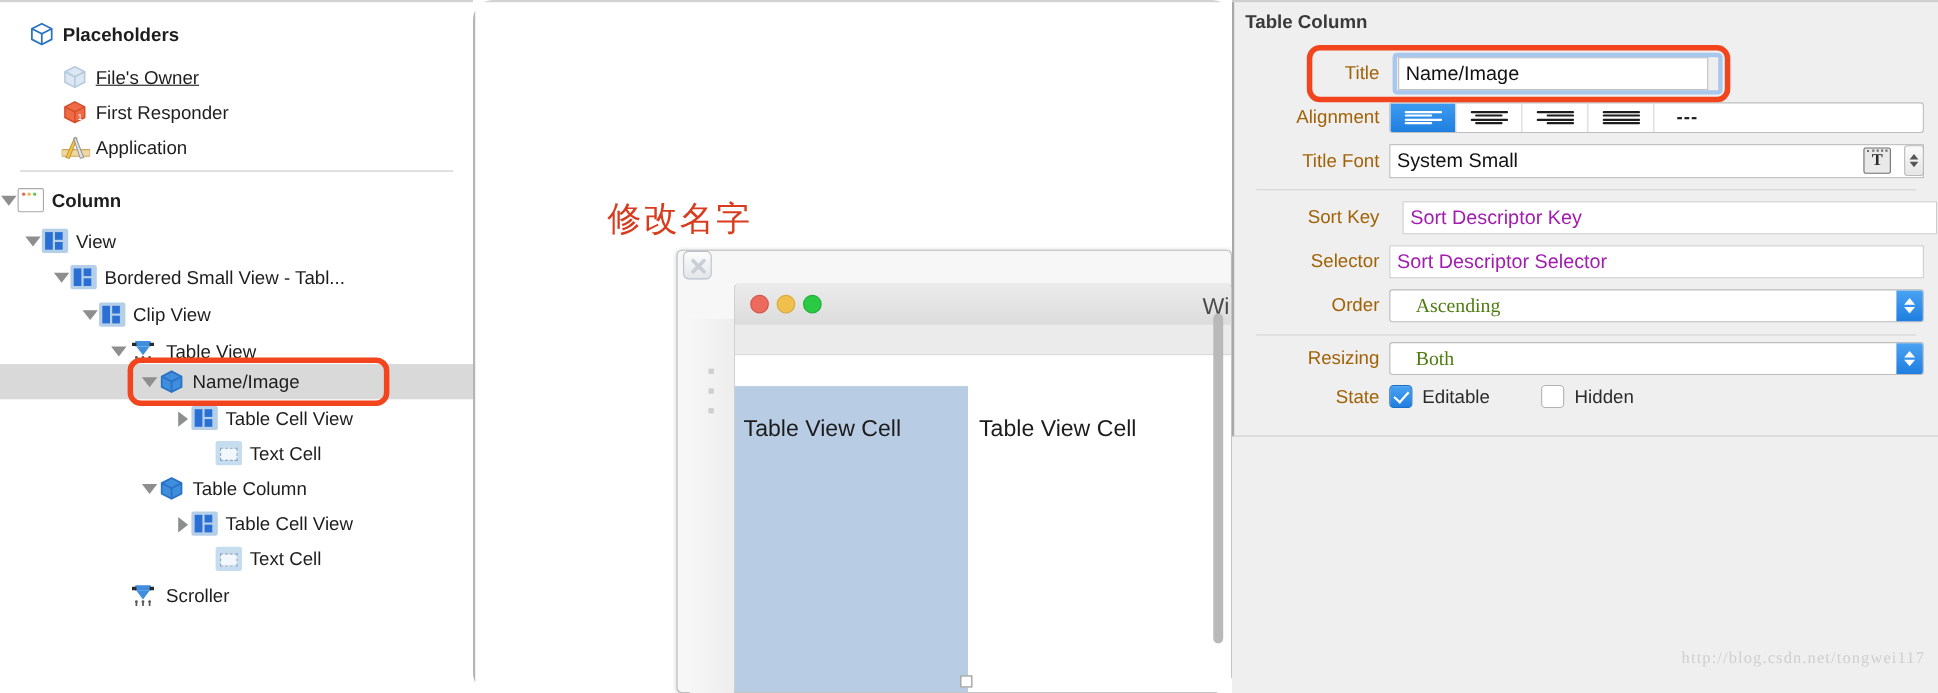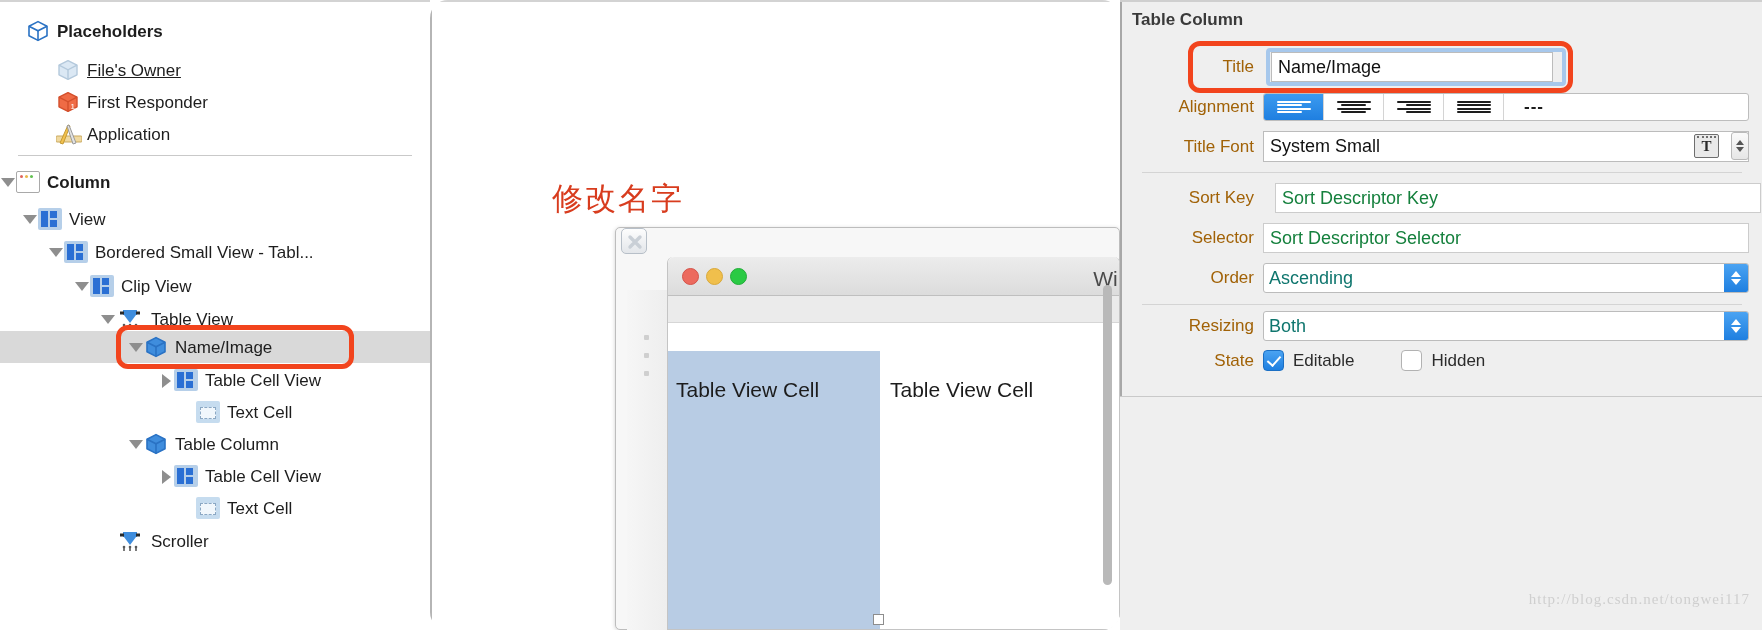--- a/index.html
+++ b/index.html
@@ -174,39 +174,40 @@
     width:143px; text-align:right; padding-right:9px; font-size:17px; color:#a16207;
     flex:0 0 143px; white-space:nowrap;
   }
 
   .ctl { position:relative; }
   .textfield {
     height:30px; background:#ffffff; border:1px solid #bcbcbc;
     font-size:18px; color:#111; display:flex; align-items:center; padding:0 6px;
     white-space:nowrap; overflow:hidden;
   }
-  .textfield.ph { color:#15803d; border-color:#cccccc; background:#ffffff; }
+  .textfield.ph { color:#a21caf; border-color:#cccccc; background:#ffffff; }
   .focusring {
     position:absolute; border:4px solid #a7c8ec; border-radius:4px;
     pointer-events:none;
   }
 
   
   .seg { display:flex; height:28px; border:1px solid #bdbdbd; background:#ffffff; border-radius:3px; overflow:hidden; }
   .segbtn { width:60px; display:flex; align-items:center; justify-content:center; border-right:1px solid #d4d4d4; position:relative; }
   .segbtn:last-child { border-right:none; }
   .segbtn.on { background: linear-gradient(#3c9bf0,#1f7fe0); }
   .barline { height:2px; background:#1d1d1d; border-radius:1px; margin:1.5px 0; }
   .segbtn.on .barline { background:#ffffff; }
   .dashes { font-size:17px; color:#1d1d1d; letter-spacing:1px; font-weight:bold; }
 
   .combo {
     height:30px; background:#ffffff; border:1px solid #bcbcbc; border-radius:3px;
-    display:flex; align-items:center; padding-left:5px; font-size:18px; color:#0f766e;
+    display:flex; align-items:center; padding-left:23px; font-size:18px; color:#4d7c0f;
     position:relative;
+    font-family:Liberation Serif, serif;
   }
   .stepper {
     position:absolute; right:0; top:0; width:24px; height:28px;
     background: linear-gradient(#4aa3f2,#1f7fe0);
     display:flex; flex-direction:column; align-items:center; justify-content:center;
     border-radius:0 2px 2px 0;
   }
   .chev { width:0;height:0; }
   .chev.up { border-left:5px solid transparent; border-right:5px solid transparent; border-bottom:6px solid #fff; margin-bottom:2px;}
   .chev.dn { border-left:5px solid transparent; border-right:5px solid transparent; border-top:6px solid #fff; }

